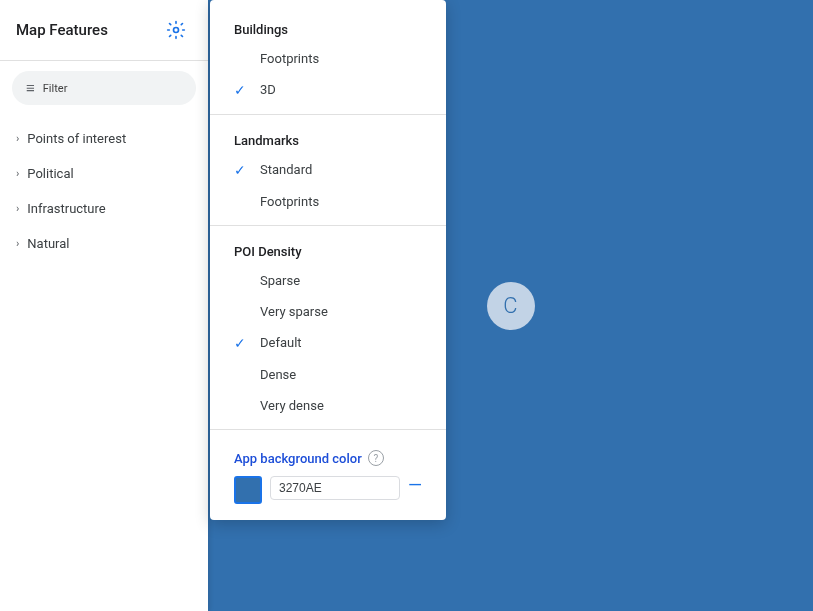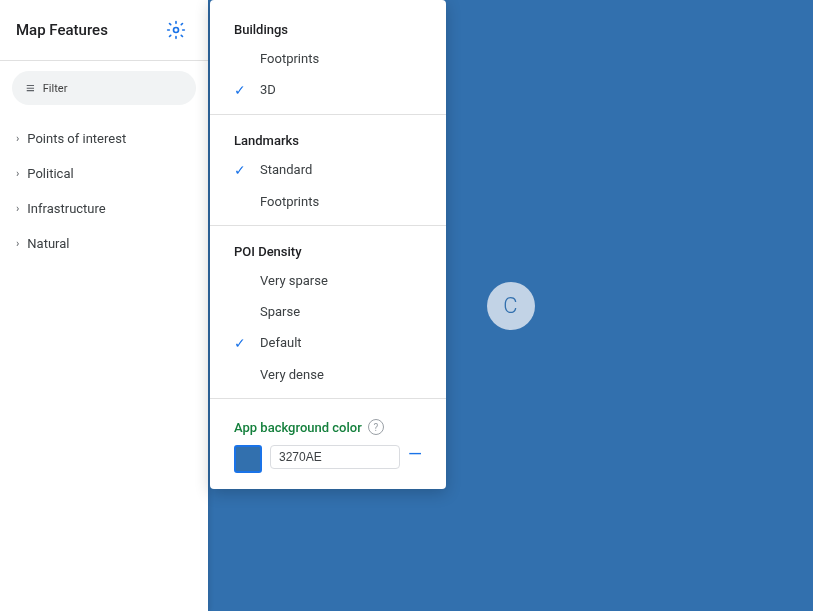--- a/index.html
+++ b/index.html
@@ -163,21 +163,21 @@
     .color-section-header {
       display: flex;
       align-items: center;
       gap: 6px;
       margin-bottom: 10px;
     }
 
     .color-section-label {
       font-size: 13px;
       font-weight: 500;
-      color: #15803d;
+      color: #1d4ed8;
     }
 
     .help-icon {
       width: 16px;
       height: 16px;
       border-radius: 50%;
       border: 1.5px solid #9aa0a6;
       display: flex;
       align-items: center;
       justify-content: center;
@@ -289,29 +289,33 @@
     <span class="no-checkmark"></span>
     <span>Footprints</span>
   </div>
 
   <hr class="dropdown-divider">
 
   <div class="dropdown-section-title">POI Density</div>
 
   <div class="dropdown-item">
     <span class="no-checkmark"></span>
+    <span>Sparse</span>
+  </div>
+  <div class="dropdown-item">
+    <span class="no-checkmark"></span>
     <span>Very sparse</span>
-  </div>
-  <div class="dropdown-item">
-    <span class="no-checkmark"></span>
-    <span>Sparse</span>
   </div>
   <div class="dropdown-item">
     <span class="checkmark">✓</span>
     <span>Default</span>
+  </div>
+  <div class="dropdown-item">
+    <span class="no-checkmark"></span>
+    <span>Dense</span>
   </div>
   <div class="dropdown-item">
     <span class="no-checkmark"></span>
     <span>Very dense</span>
   </div>
 
   <hr class="dropdown-divider">
 
   <div class="color-section">
     <div class="color-section-header">

